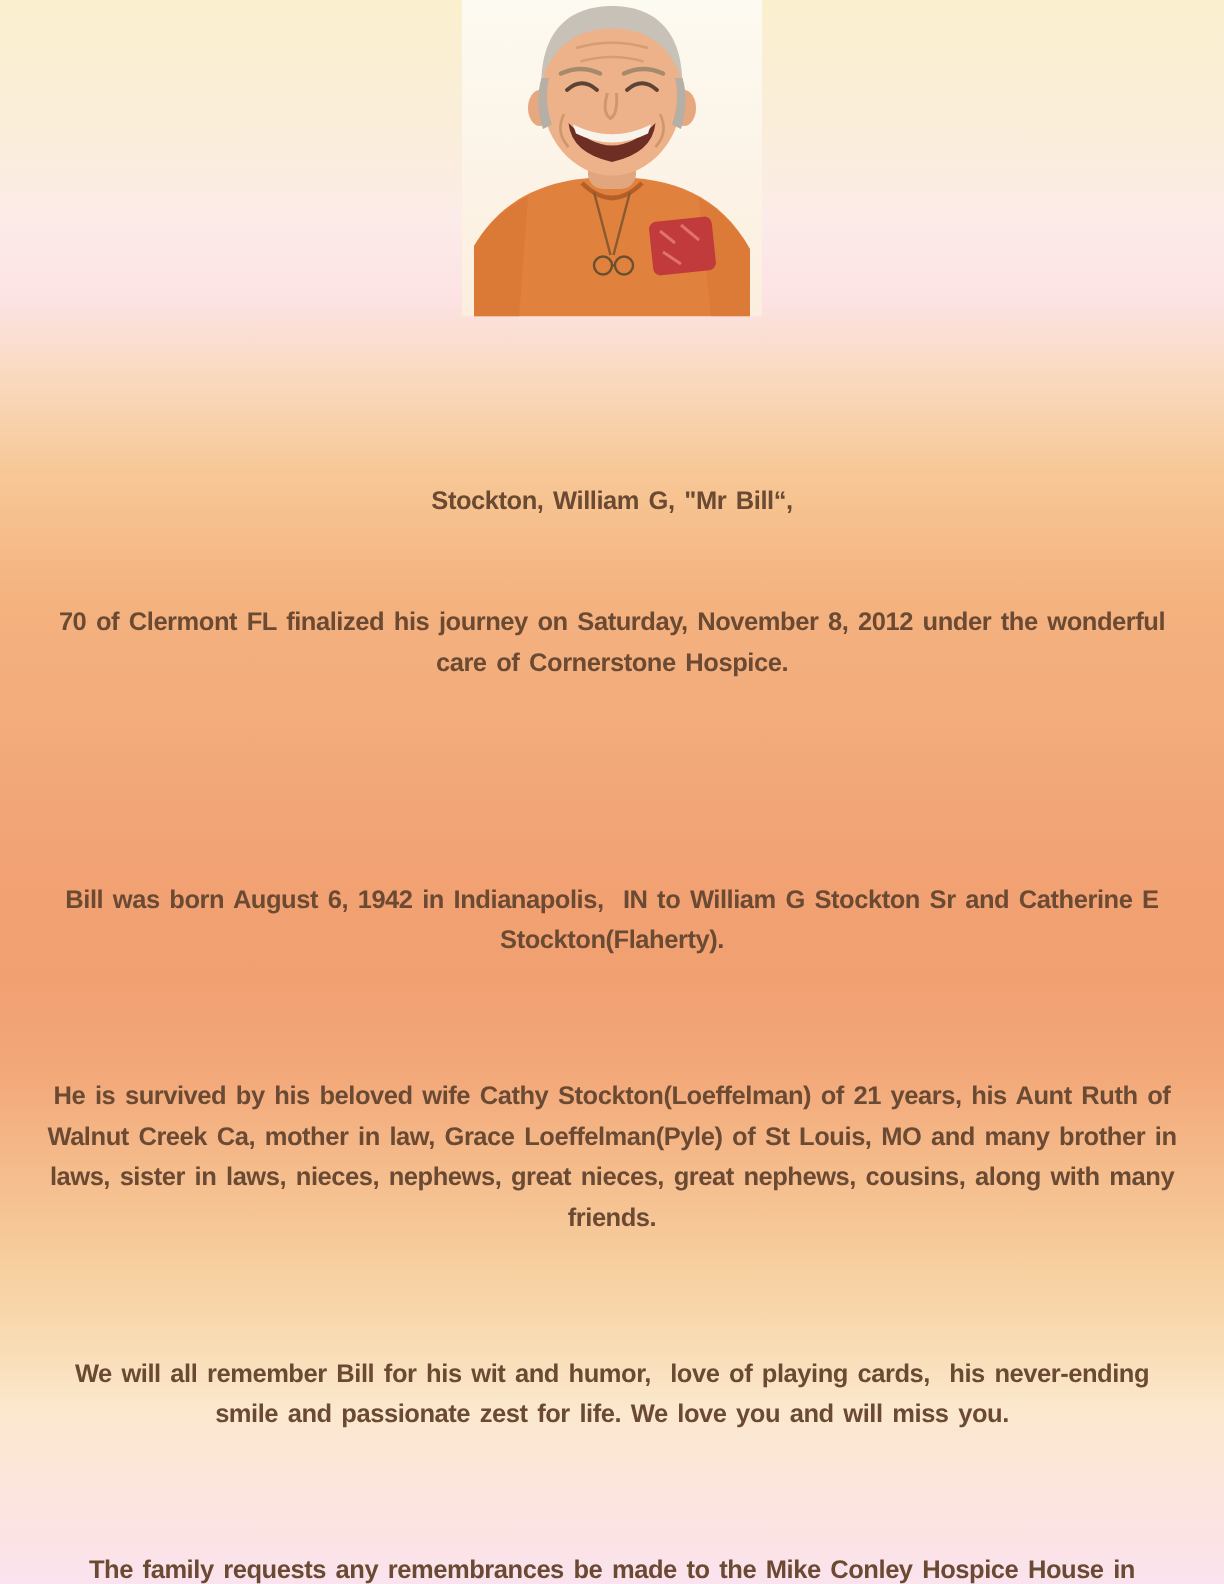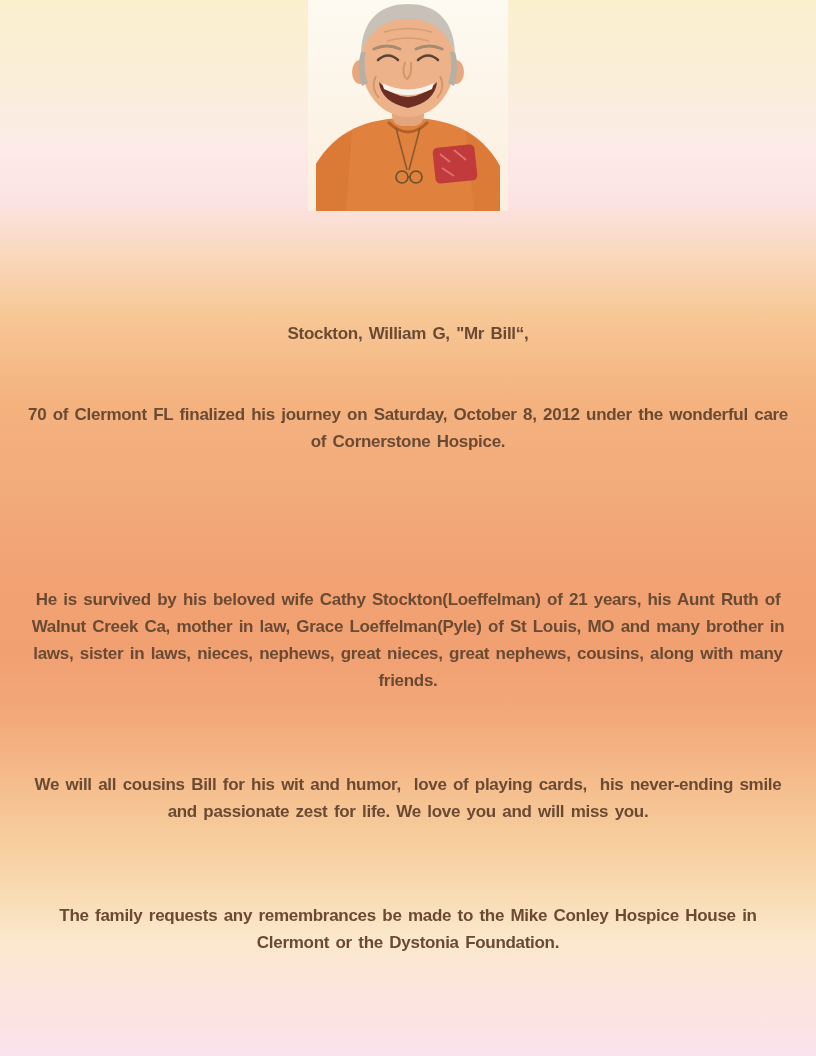--- a/index.html
+++ b/index.html
@@ -96,23 +96,24 @@
 
     <path d="M68 76 Q62 88 71 98 M132 76 Q138 88 129 98" stroke="#d1976b" stroke-width="1.8" fill="none"></path>
 
     <path d="M71 82 Q100 112 129 82 Q127 102 100 108 Q73 102 71 82 Z" fill="#6e2e24"></path>
     <path d="M74 83 Q100 96 126 83 L124 89 Q100 101 76 89 Z" fill="#f8f4ec"></path>
   </svg>
 
   <div class="body-text">
     <div class="para">
       <div>Stockton, William G, "Mr Bill“,</div>
-      <div>70 of Clermont FL finalized his journey on Saturday, October 8, 2012 under the wonderful care of Cornerstone Hospice.</div>
+      <div>70 of Clermont FL finalized his journey on Saturday, November 8, 2012 under the wonderful care of Cornerstone Hospice.</div>
     </div>
+    <div class="para">Bill was born August 6, 1942 in Indianapolis,  IN to William G Stockton Sr and Catherine E Stockton(Flaherty).</div>
     <div class="para">He is survived by his beloved wife Cathy Stockton(Loeffelman) of 21 years, his Aunt Ruth of  Walnut Creek Ca, mother in law, Grace Loeffelman(Pyle) of St Louis, MO and many brother in laws, sister in laws, nieces, nephews, great nieces, great nephews, cousins, along with many friends.</div>
-    <div class="para">We will all cousins Bill for his wit and humor,  love of playing cards,  his never-ending smile and passionate zest for life. We love you and will miss you.</div>
+    <div class="para">We will all remember Bill for his wit and humor,  love of playing cards,  his never-ending smile and passionate zest for life. We love you and will miss you.</div>
     <div class="para">The family requests any remembrances be made to the Mike Conley Hospice House in Clermont or the Dystonia Foundation.</div>
     
     
     
   </div>
 
 </div>
 
 </body></html>

